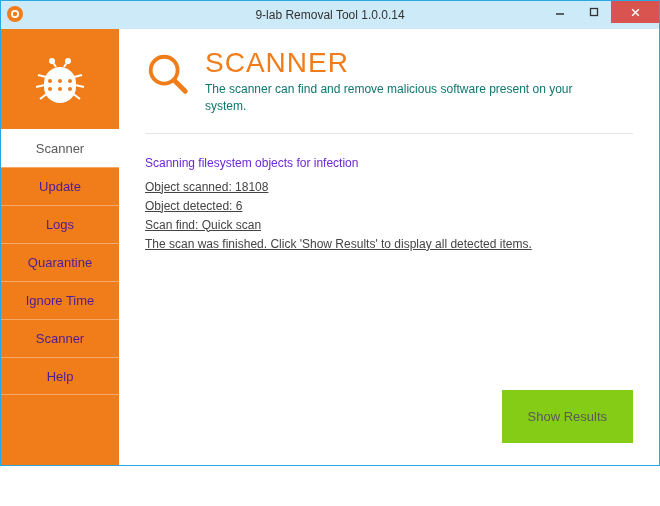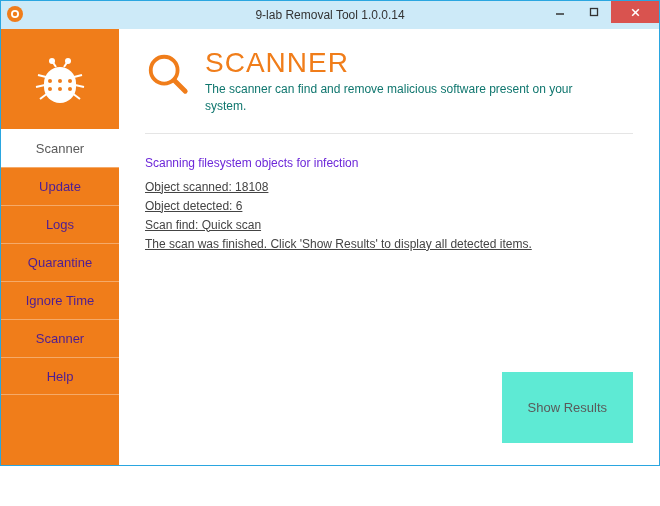--- a/index.html
+++ b/index.html
@@ -28,21 +28,21 @@
   .header-text { flex: 1; }
   .page-title { color: #f07d1a; font-size: 28px; font-weight: 300; letter-spacing: 1px; }
   .page-sub { color: #0f766e; font-size: 12px; line-height: 1.4; margin-top: 2px; max-width: 380px; }
 
   .content { padding-top: 22px; font-size: 12px; color: #444; }
   .status-heading { color: #6d28d9; font-size: 12px; margin-bottom: 10px; }
   .content p { margin: 5px 0; text-decoration: underline; }
   .finish-msg { margin-top: 14px; }
 
   .footer-row { margin-top: auto; display: flex; justify-content: flex-end; padding-bottom: 6px; }
-  .show-results-btn { background: #5eead4; border: none; color: #5a5a5a; font-size: 13px; padding: 28px 26px; cursor: pointer; }
+  .show-results-btn { background: #84cc16; border: none; color: #5a5a5a; font-size: 13px; padding: 19px 26px; cursor: pointer; }
 
   .magnifier { width: 46px; height: 46px; flex-shrink: 0; margin-top: 4px; }
 </style>
 </head>
 <body>
 
 <div class="window-chrome">
 
   <div class="titlebar">
     <div class="titlebar-icon">

